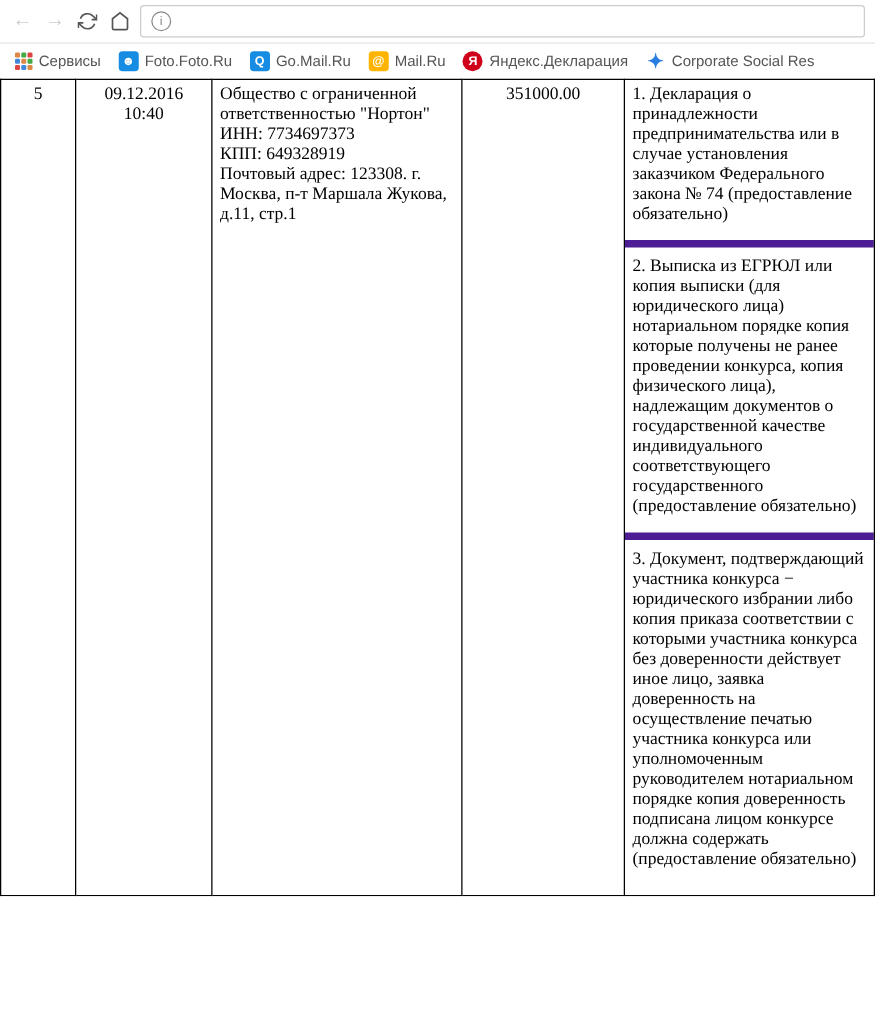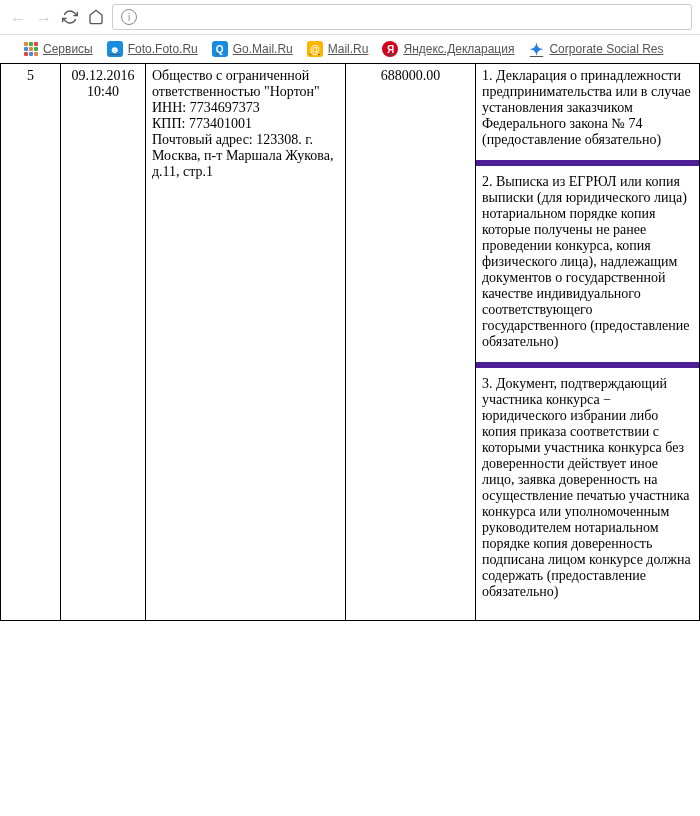--- a/index.html
+++ b/index.html
@@ -53,26 +53,25 @@
       font-size: 10px;
       color: #888;
       margin-right: 6px;
       flex-shrink: 0;
     }
     .url-text { color: #555; }
     .url-text .domain { color: #222; }
     .bookmarks-bar {
       display: flex;
       align-items: center;
-      padding: 6px 24px;
+      padding: 6px 12px;
       gap: 14px;
       background: #fff;
       font-size: 12px;
       color: #555;
-      text-decoration: underline;
     }
     .bookmark-item {
       display: flex;
       align-items: center;
       gap: 5px;
       cursor: pointer;
       white-space: nowrap;
     }
     .bookmark-icon {
       width: 16px;
@@ -112,21 +111,21 @@
       color: #000;
     }
     td {
       border: 1px solid #000;
       padding: 4px 6px;
       vertical-align: top;
       text-align: left;
     }
     td.center { text-align: center; }
     .col-num { width: 60px; }
-    .col-date { width: 85px; }
+    .col-date { width: 109px; }
     .col-org { width: 200px; }
     .col-amount { width: 130px; }
     .inner-cell {
       padding: 4px 0;
     }
     .inner-cell + .inner-cell {
       border-top: 6px solid #4c1d95;
       margin-top: 4px;
       padding-top: 6px;
     }
@@ -191,23 +190,23 @@
 </div>
 
 <div class="content">
   <table>
     <tbody>
     <tr>
       <td class="col-num center">5</td>
       <td class="col-date center" style="white-space:pre-line">09.12.2016 10:40</td>
       <td class="col-org" style="white-space:pre-line">Общество с ограниченной ответственностью "Нортон"
 ИНН: 7734697373
-КПП: 773401001
+КПП: 649328919
 Почтовый адрес: 123308. г. Москва, п-т Маршала Жукова, д.11, стр.1</td>
-      <td class="col-amount center">688000.00</td>
+      <td class="col-amount center">351000.00</td>
       <td style="padding:0">
         <div class="inner-cell" style="padding:4px 6px 8px">1. Декларация о принадлежности предпринимательства или в случае установления заказчиком Федерального закона № 74 (предоставление обязательно)</div>
         <div class="inner-cell" style="padding:8px 6px 8px">2. Выписка из ЕГРЮЛ или копия выписки (для юридического лица) нотариальном порядке копия которые получены не ранее проведении конкурса, копия физического лица), надлежащим документов о государственной качестве индивидуального соответствующего государственного (предоставление обязательно)</div>
         <div class="inner-cell" style="padding:8px 6px 20px">3. Документ, подтверждающий участника конкурса − юридического избрании либо копия приказа соответствии с которыми участника конкурса без доверенности действует иное лицо, заявка доверенность на осуществление печатью участника конкурса или уполномоченным руководителем нотариальном порядке копия доверенность подписана лицом конкурсе должна содержать (предоставление обязательно)</div>
       </td>
     </tr>
   </tbody>
     </table>
 </div>
 

